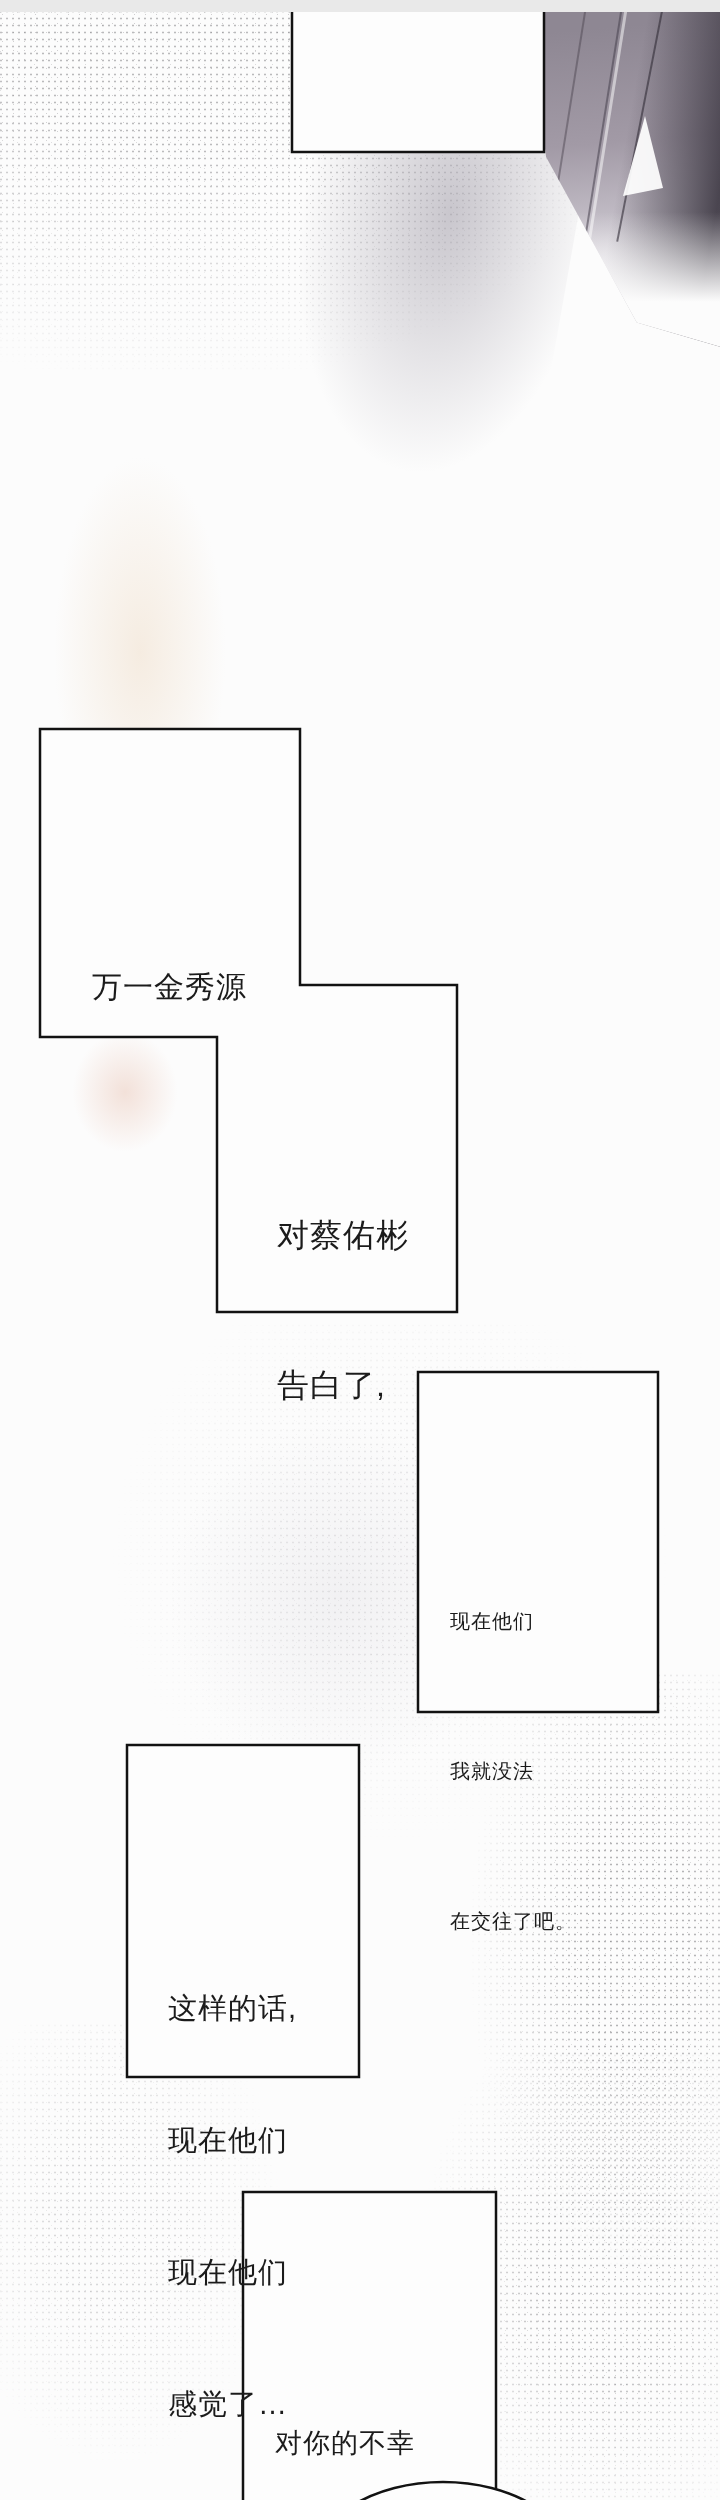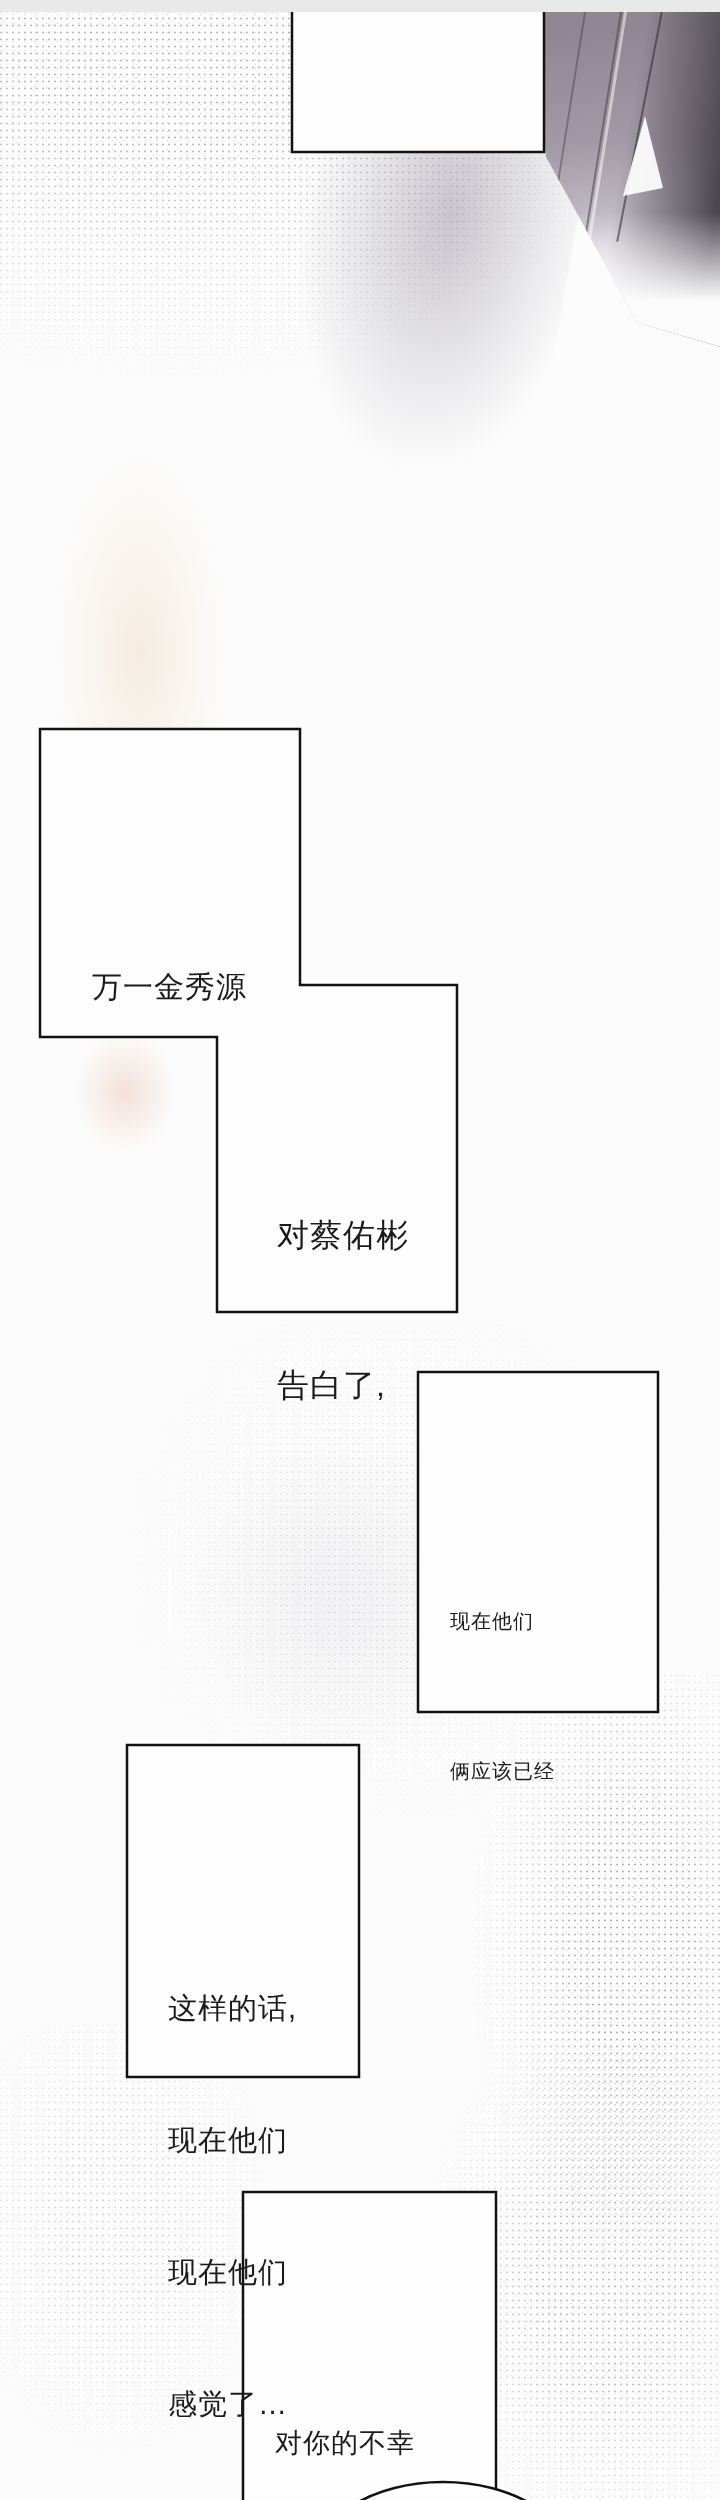--- a/index.html
+++ b/index.html
@@ -124,21 +124,22 @@
     <div>万一金秀源</div>
   </div>
 
   <div class="thought-text tt2">
     <div>对蔡佑彬</div>
     <div>告白了,</div>
   </div>
 
   <div class="thought-text tt3">
     <div>现在他们</div>
-    <div>俩应该已经</div>
+    <div>我就没法</div>
+    <div>在交往了吧。</div>
   </div>
 
   <div class="thought-text tt4">
     <div>这样的话,</div>
     <div>现在他们</div>
     <div>现在他们</div>
     <div>感觉了…</div>
   </div>
 
   <div class="thought-text tt5">

